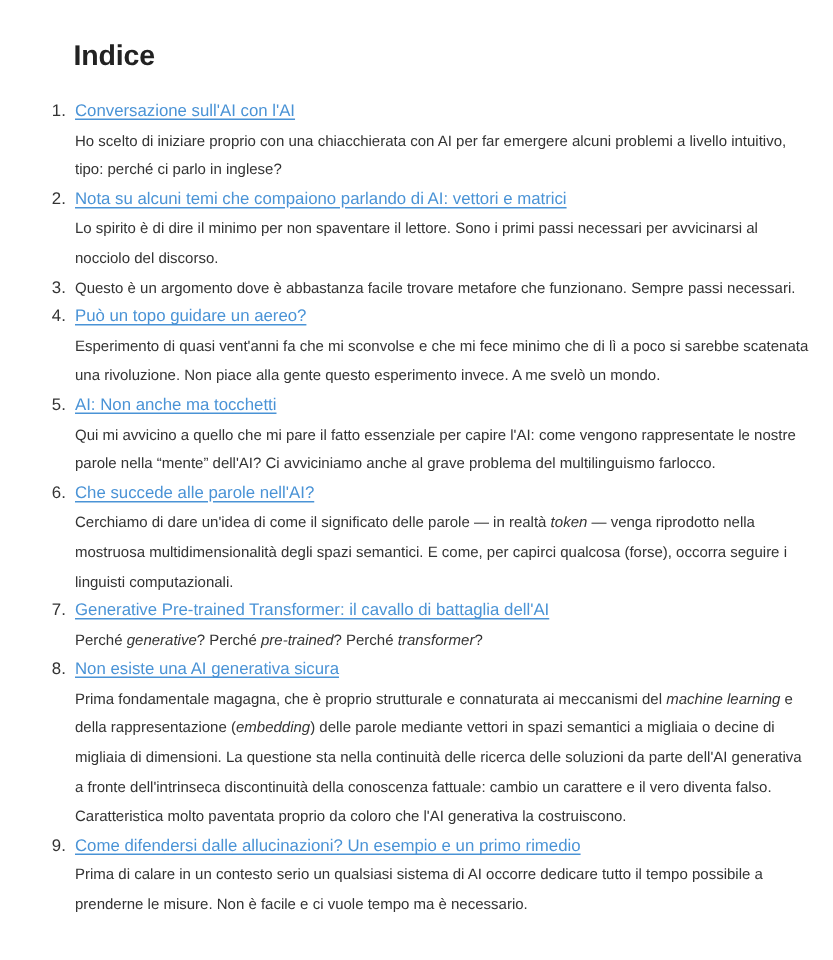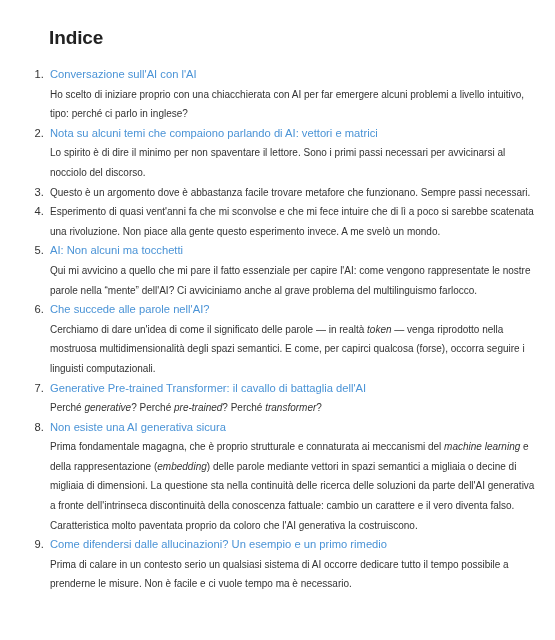--- a/index.html
+++ b/index.html
@@ -38,20 +38,21 @@
     margin: 0 0 0 0;
     padding: 0 0 0 3px;
     line-height: 19.6px;
   }
   ol.index-list > li::marker {
     color: #333333;
     font-size: 11.2px;
   }
   .entry-title {
     color: #4a93d6;
+    text-decoration: underline;
     text-underline-offset: 2px;
     cursor: pointer;
     font-size: 11.2px;
   }
   .entry-desc {
     display: block;
     color: #333333;
     font-size: 10px;
     line-height: 19.6px;
     margin: 0;
@@ -63,20 +64,20 @@
 </style>
 </head>
 <body>
 
 <div class="page">
   <h1 class="page-title">Indice</h1>
   <ol class="index-list first-item" id="index-list">
       <li><a class="entry-title">Conversazione sull'AI con l'AI</a><span class="entry-desc">Ho scelto di iniziare proprio con una chiacchierata con AI per far emergere alcuni problemi a livello intuitivo, tipo: perché ci parlo in inglese?</span></li>
       <li><a class="entry-title">Nota su alcuni temi che compaiono parlando di AI: vettori e matrici</a><span class="entry-desc">Lo spirito è di dire il minimo per non spaventare il lettore. Sono i primi passi necessari per avvicinarsi al nocciolo del discorso.</span></li>
       <li><span class="entry-desc">Questo è un argomento dove è abbastanza facile trovare metafore che funzionano. Sempre passi necessari.</span></li>
-      <li><span class="entry-desc">Esperimento di quasi vent'anni fa che mi sconvolse e che mi fece intuire che di lì a poco si sarebbe scatenata una rivoluzione. Non piace alla gente questo esperimento invece. A me svelò un mondo.</span></li>
-      <li><a class="entry-title">AI: Non alcuni ma tocchetti</a><span class="entry-desc">Qui mi avvicino a quello che mi pare il fatto essenziale per capire l'AI: come vengono rappresentate le nostre parole nella “mente” dell'AI? Ci avviciniamo anche al grave problema del multilinguismo farlocco.</span></li>
+      <li><a class="entry-title">Può un topo guidare un aereo?</a><span class="entry-desc">Esperimento di quasi vent'anni fa che mi sconvolse e che mi fece minimo che di lì a poco si sarebbe scatenata una rivoluzione. Non piace alla gente questo esperimento invece. A me svelò un mondo.</span></li>
+      <li><a class="entry-title">AI: Non anche ma tocchetti</a><span class="entry-desc">Qui mi avvicino a quello che mi pare il fatto essenziale per capire l'AI: come vengono rappresentate le nostre parole nella “mente” dell'AI? Ci avviciniamo anche al grave problema del multilinguismo farlocco.</span></li>
       <li><a class="entry-title">Che succede alle parole nell'AI?</a><span class="entry-desc"><span>Cerchiamo di dare un'idea di come il significato delle parole — in realtà </span><em>token</em><span> — venga riprodotto nella mostruosa multidimensionalità degli spazi semantici. E come, per capirci qualcosa (forse), occorra seguire i linguisti computazionali.</span></span></li>
       <li><a class="entry-title">Generative Pre-trained Transformer: il cavallo di battaglia dell'AI</a><span class="entry-desc"><span>Perché </span><em>generative</em><span>? Perché </span><em>pre-trained</em><span>? Perché </span><em>transformer</em><span>?</span></span></li>
       <li><a class="entry-title">Non esiste una AI generativa sicura</a><span class="entry-desc"><span>Prima fondamentale magagna, che è proprio strutturale e connaturata ai meccanismi del </span><em>machine learning</em><span> e della rappresentazione (</span><em>embedding</em><span>) delle parole mediante vettori in spazi semantici a migliaia o decine di migliaia di dimensioni. La questione sta nella continuità delle ricerca delle soluzioni da parte dell'AI generativa a fronte dell'intrinseca discontinuità della conoscenza fattuale: cambio un carattere e il vero diventa falso. Caratteristica molto paventata proprio da coloro che l'AI generativa la costruiscono.</span></span></li>
       <li><a class="entry-title">Come difendersi dalle allucinazioni? Un esempio e un primo rimedio</a><span class="entry-desc">Prima di calare in un contesto serio un qualsiasi sistema di AI occorre dedicare tutto il tempo possibile a prenderne le misure. Non è facile e ci vuole tempo ma è necessario.</span></li>
     </ol>
 </div>
 
 </body></html>

